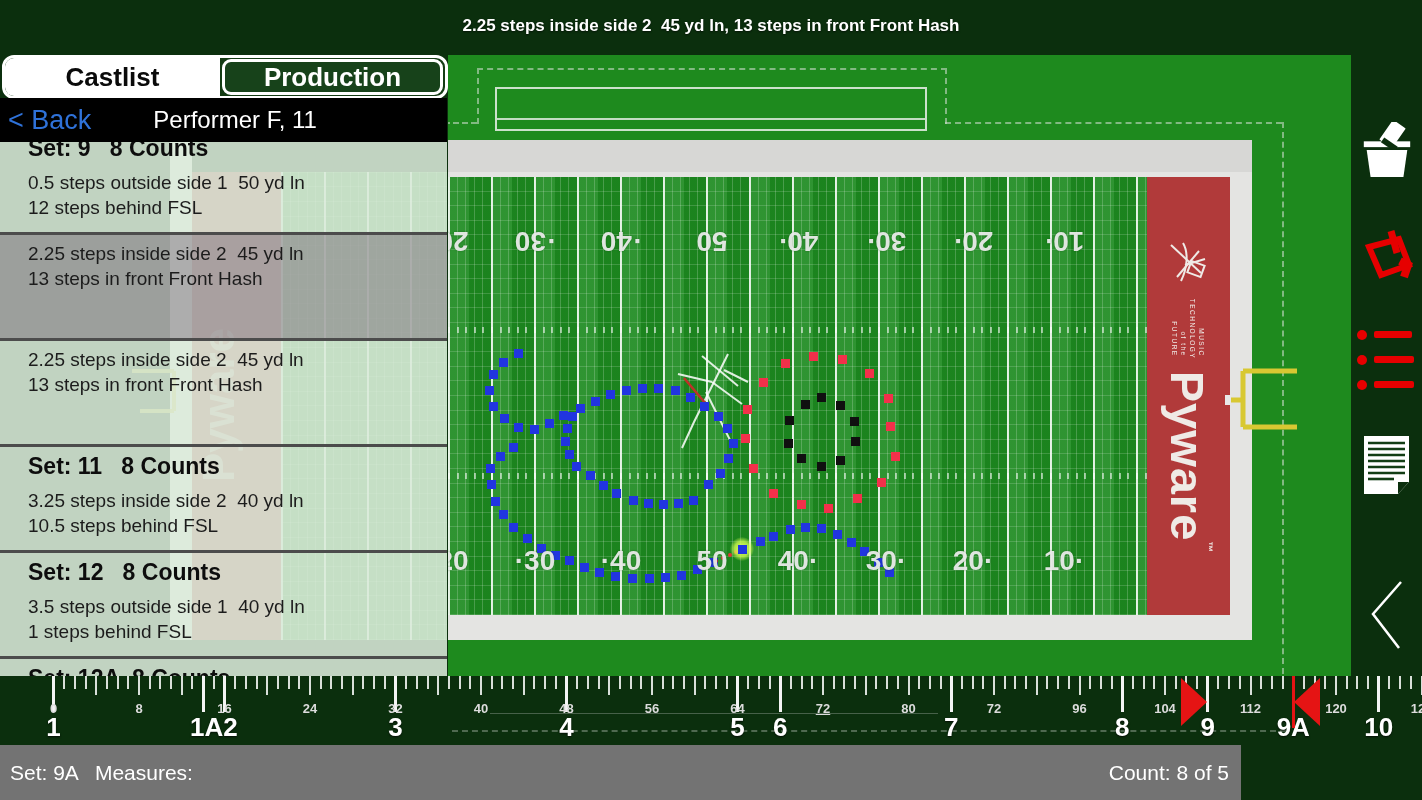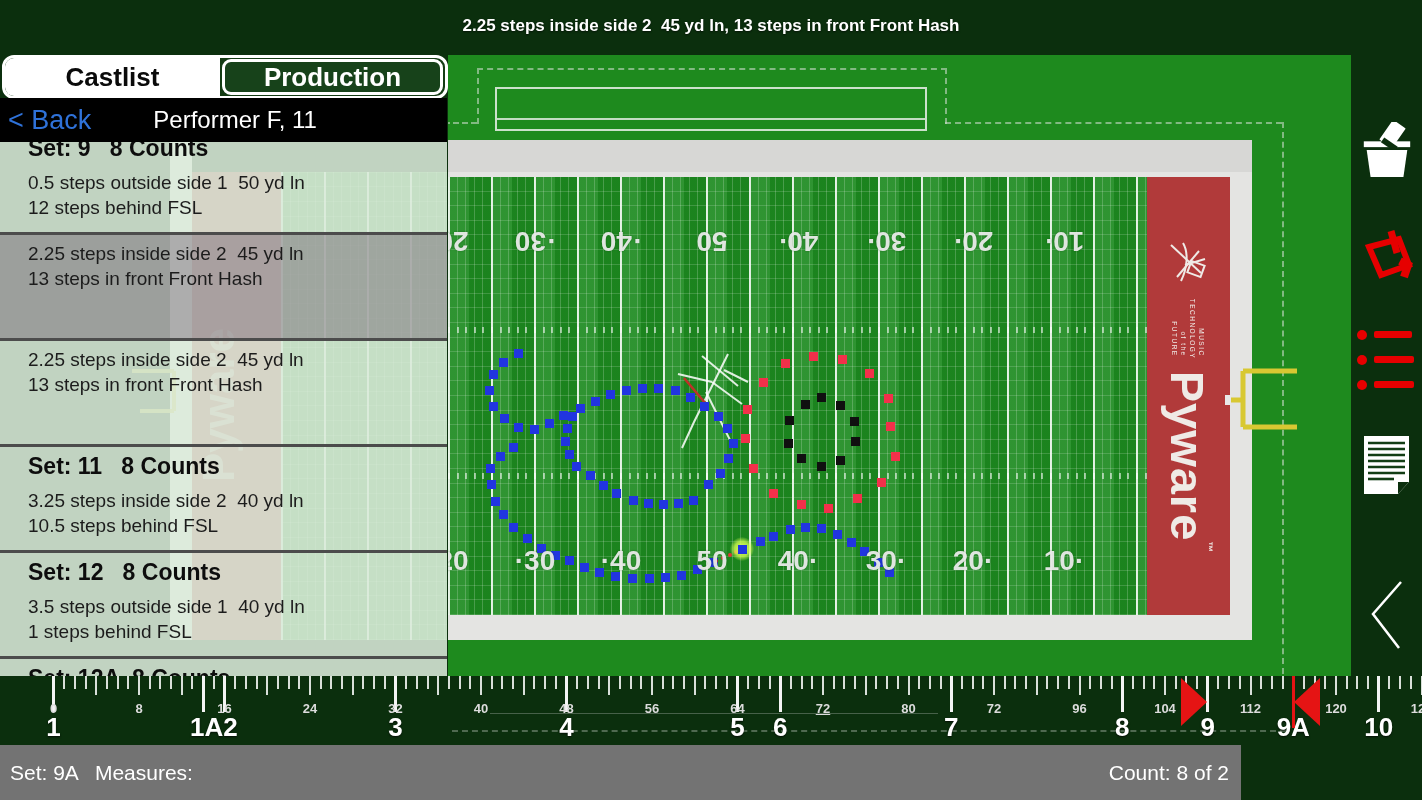--- a/index.html
+++ b/index.html
@@ -539,16 +539,16 @@
     <div id="tri-end" style="left: 1294.25px;"></div>
     <div id="playhead" style="left: 1291.75px;"></div>
   </div>
 
   <div id="bottom-bar">
     <div id="bb-left">
       <span>Set: 9A</span>
       <span>Measures:</span>
     </div>
 
-    <div id="bb-count">Count: 8 of 2</div>
+    <div id="bb-count">Count: 8 of 5</div>
   </div>
 
 </div>
 
 </body></html>

